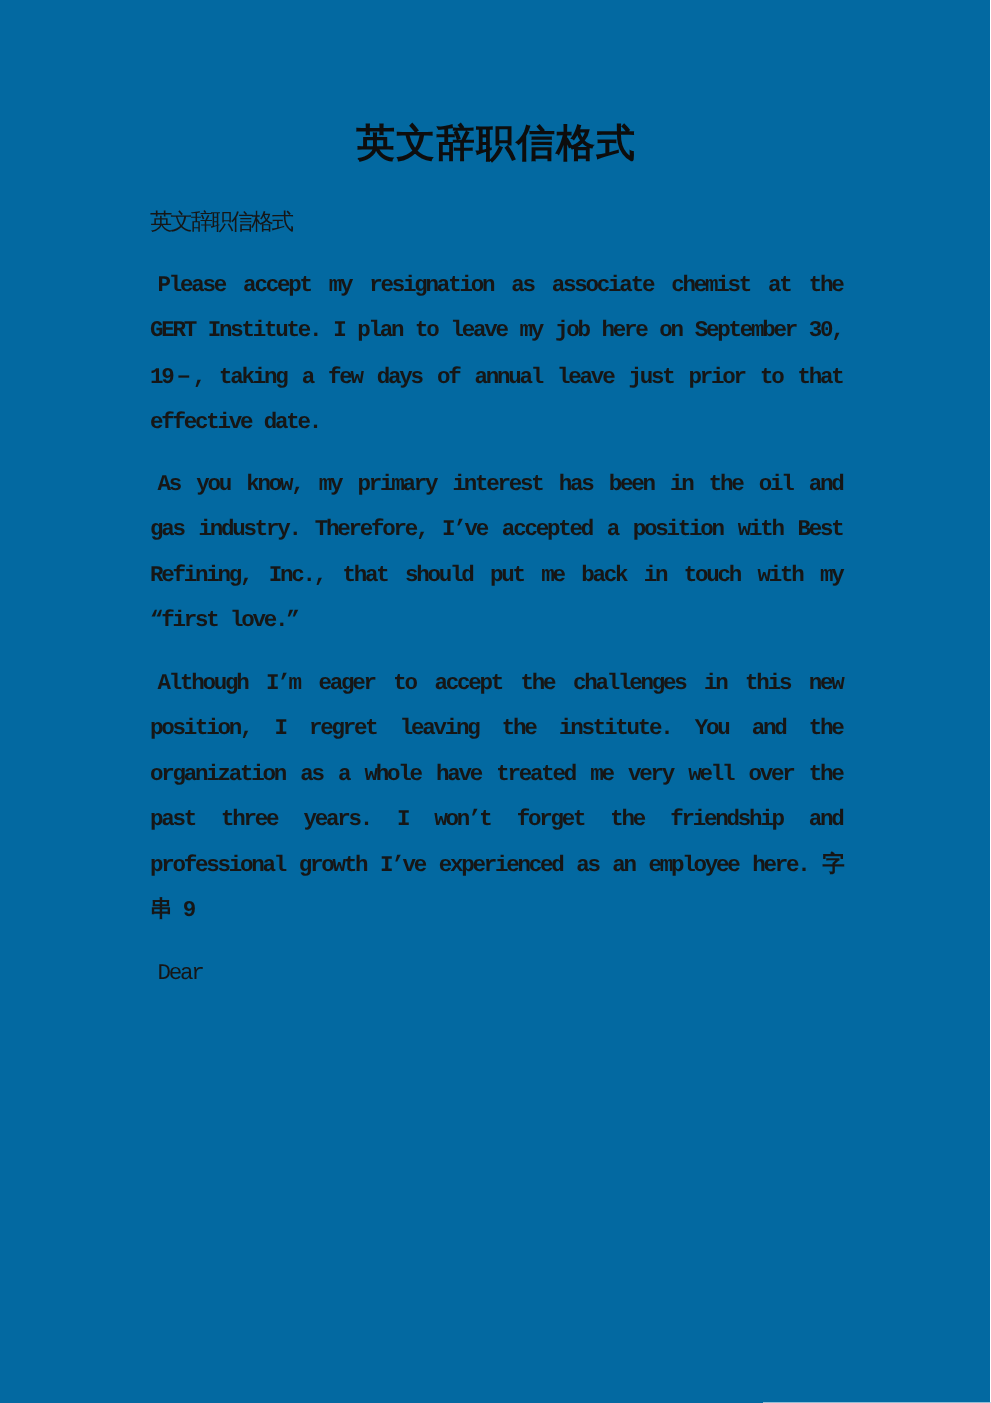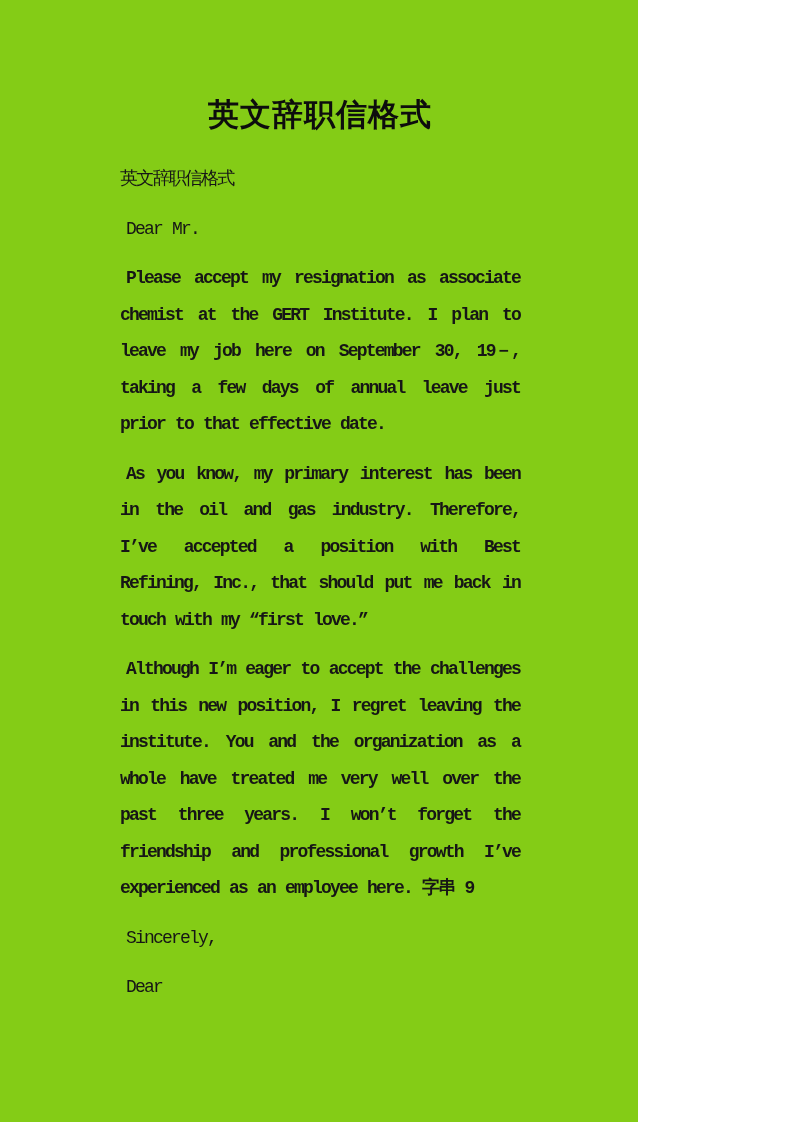--- a/index.html
+++ b/index.html
@@ -2,24 +2,24 @@
 <html><head>
 <meta charset="utf-8">
 <style>
   html, body {
     margin: 0;
     padding: 0;
     background: #ffffff;
   }
   .page {
     position: relative;
-    width: 638px;
+    width: 792px;
     height: 1122px;
     box-sizing: border-box;
-    background: #84cc16;
+    background: #0369a1;
     color: #141414;
     padding: 95px 118px 0 120px;
     overflow: hidden;
     font-family: "Liberation Mono", "DejaVu Sans Mono", monospace;
   }
   .doc-title {
     margin: 0 0 26px 0;
     font-family: "Liberation Serif", "DejaVu Serif", serif;
     font-weight: bold;
     font-size: 31px;
@@ -46,26 +46,24 @@
   }
 </style>
 </head>
 <body>
 
 <div class="page">
   <h1 class="doc-title">英文辞职信格式</h1>
 
   <p class="para">英文辞职信格式</p>
 
-  <p class="para indent">Dear Mr.</p>
 
   <p class="para indent justify">Please accept my resignation as associate chemist at the GERT Institute. I plan to leave my job here on September 30, 19－, taking a few days of annual leave just prior to that effective date.</p>
 
   <p class="para indent justify">As you know, my primary interest has been in the oil and gas industry. Therefore, I’ve accepted a position with Best Refining, Inc., that should put me back in touch with my “first love.”</p>
 
   <p class="para indent justify">Although I’m eager to accept the challenges in this new position, I regret leaving the institute. You and the organization as a whole have treated me very well over the past three years. I won’t forget the friendship and professional growth I’ve experienced as an employee here. 字串 9</p>
 
 
-  <p class="para indent">Sincerely,</p>
 
 
   <p class="para indent">Dear</p>
 </div>
 
 </body></html>

